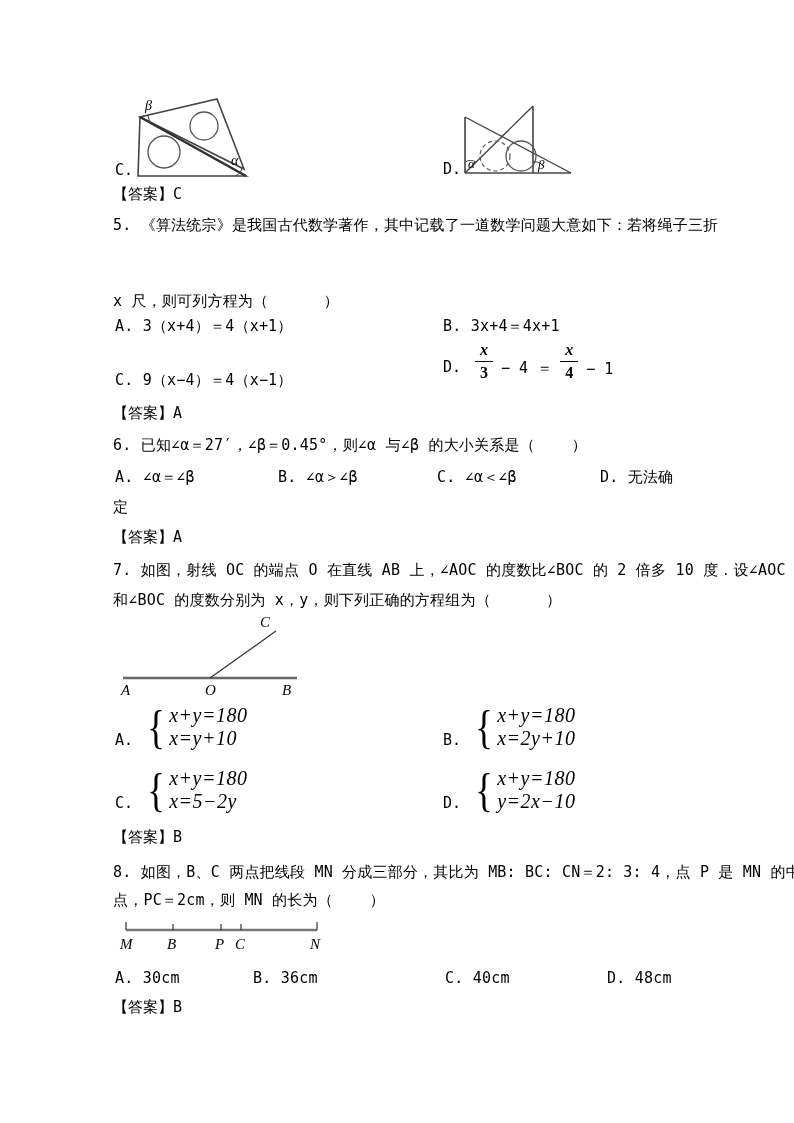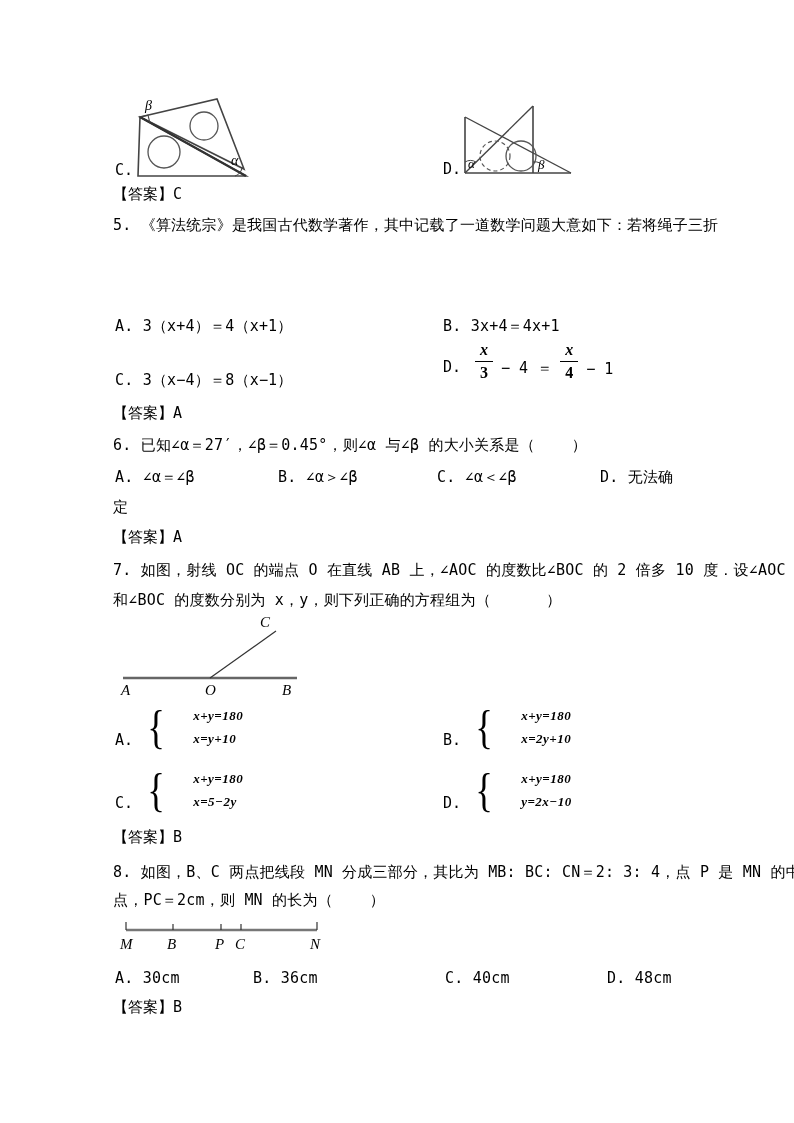--- a/index.html
+++ b/index.html
@@ -16,22 +16,22 @@
   svg text{font-family:"Liberation Serif",serif;font-style:italic;}
   .sys{display:flex;align-items:flex-end;}
   .sys-label{font-size:15px;padding-bottom:4px;margin-right:12px;}
   .brace{
     font-family:"Liberation Serif",serif;font-style:normal;
     font-size:46px;line-height:50px;font-weight:400;margin-right:2px;
     transform:scaleX(.8);
   }
   .eqs{display:flex;flex-direction:column;justify-content:center;padding-bottom:3px;}
   .eqs span{
-    font-family:"Liberation Serif",serif;font-weight:bold;font-style:italic;
-    font-size:13px;line-height:23px;letter-spacing:0.5px;white-space:pre;margin-left:24px;
+    font-family:"Liberation Serif",serif;font-weight:normal;font-style:italic;
+    font-size:20px;line-height:23px;letter-spacing:0.5px;white-space:pre;
   }
   .dopt{display:flex;align-items:center;}
   .dopt .opt-label{font-size:15px;align-self:flex-end;padding-bottom:6px;margin-right:14px;}
   .frac{display:inline-flex;flex-direction:column;text-align:center;
         font-family:"Liberation Serif",serif;font-weight:bold;font-size:16px;line-height:18px;}
   .frac .num{border-bottom:1.5px solid #000;padding:0 5px 2px;font-style:italic;}
   .frac .den{padding-top:2px;}
   .mid{font-size:15px;margin:0 8px;align-self:flex-end;padding-bottom:4px;white-space:pre;}
 </style>
 </head>
@@ -63,24 +63,25 @@
     <path d="M12,66 A11,11 0 0 1 23,66" fill="none" stroke="#444" stroke-width="1"></path>
     <path d="M80,66 A11,11 0 0 1 91,71" fill="none" stroke="#444" stroke-width="1"></path>
     <text x="15" y="72" font-size="13">α</text>
     <text x="85" y="73" font-size="13">β</text>
   </svg>
   <div class="abs figlab" style="left:443px;top:160px">D.</div>
 
   <div class="abs ans" style="left:113px;top:185px">【答案】C</div>
 
   <div class="abs t" style="left:113px;top:216px">5. 《算法统宗》是我国古代数学著作，其中记载了一道数学问题大意如下：若将绳子三折</div>
+  <div class="abs t" style="left:113px;top:292px">x 尺，则可列方程为（      ）</div>
 
   <div class="abs t" style="left:115px;top:317px">A. 3（x+4）＝4（x+1）</div>
   <div class="abs t" style="left:443px;top:317px">B. 3x+4＝4x+1</div>
-  <div class="abs t" style="left:115px;top:371px">C. 3（x−4）＝8（x−1）</div>
+  <div class="abs t" style="left:115px;top:371px">C. 9（x−4）＝4（x−1）</div>
 
   <div class="abs dopt" style="left:443px;top:341px">
     <span class="opt-label">D.</span>
     <span class="frac">
         <span class="num">x</span>
         <span class="den">3</span>
       </span>
     <span class="mid">− 4 ＝</span>
     <span class="frac">
         <span class="num">x</span>

